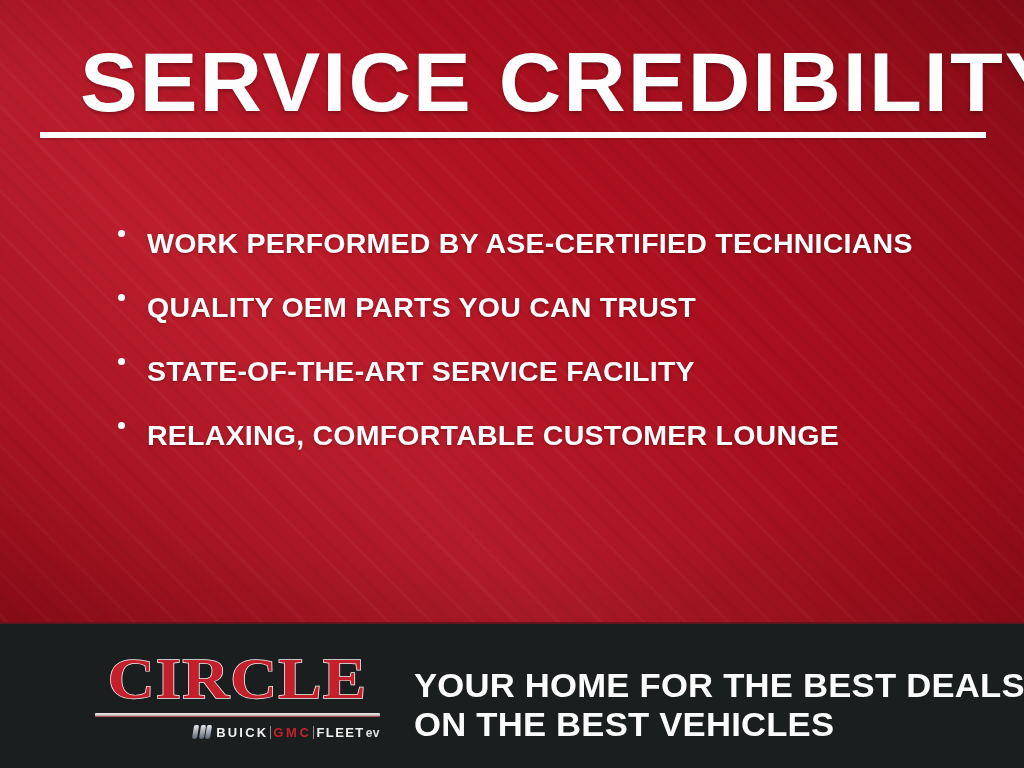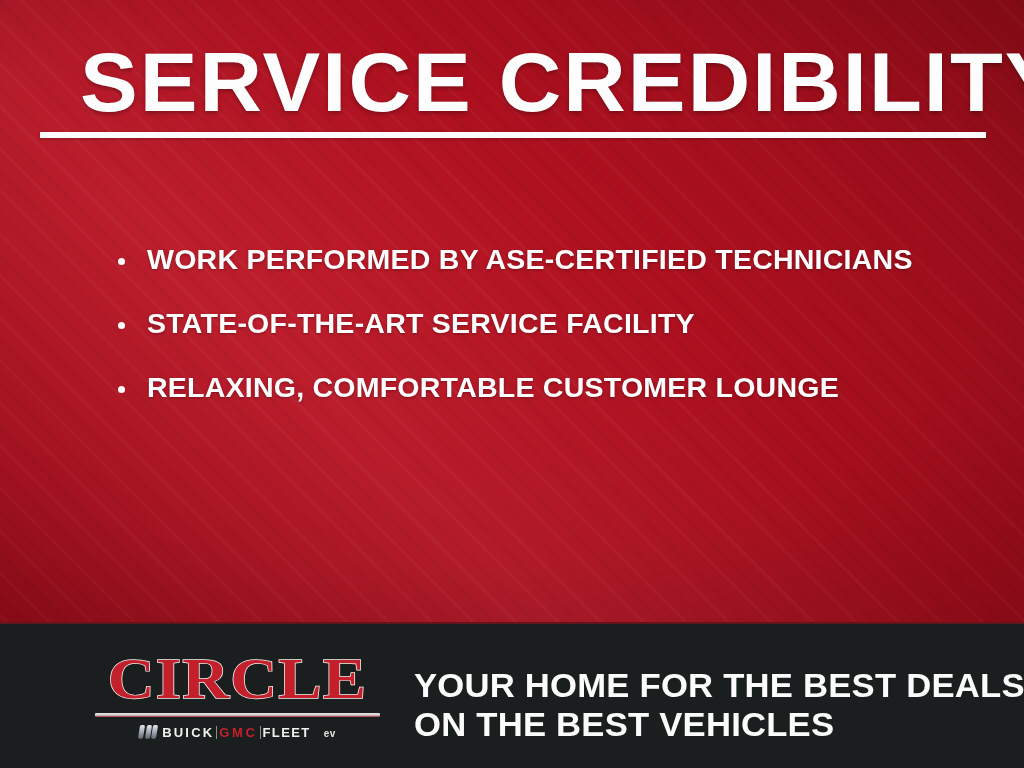--- a/index.html
+++ b/index.html
@@ -104,21 +104,21 @@
     top: 228px;
     width: 860px;
     list-style: none;
     margin: 0;
     padding: 0;
   }
   .bullet-item {
     position: relative;
     height: 64px;
     display: flex;
-    align-items: center;
+    align-items: flex-start;
   }
   .bullet-dot {
     flex: 0 0 auto;
     width: 7px;
     height: 7px;
     border-radius: 50%;
     background: #fdfdfd;
     margin-right: 22px;
     margin-top: 2px;
   }
@@ -176,21 +176,21 @@
     margin-top: 5px;
     height: 4px;
     width: 100%;
     background: linear-gradient(180deg, #e9e9e9 0%, #cfc9ca 55%, #9a2630 100%);
     border-radius: 1px;
   }
   .logo-brands {
     margin-top: 6px;
     display: flex;
     align-items: center;
-    justify-content: center;
+    justify-content: flex-end;
     gap: 2px;
     height: 18px;
   }
   .tri-shield {
     display: flex;
     gap: 1.5px;
     align-items: flex-end;
     margin-right: 3px;
   }
   .tri-shield i {
@@ -208,23 +208,23 @@
     font-size: 13px;
     font-weight: 700;
     letter-spacing: 2.2px;
     line-height: 1;
     white-space: nowrap;
   }
   .brand-buick  { color: #f0f0f0; }
   .brand-gmc    { color: #c4202c; letter-spacing: 2.6px; }
   .brand-hummer { color: #f0f0f0; letter-spacing: 1.4px; }
   .brand-ev {
-    font-size: 10px;
+    font-size: 12px;
     letter-spacing: 0.5px;
-    margin-left: 13px;
+    margin-left: 1px;
     color: #e4e4e4;
   }
   .brand-sep {
     width: 1px;
     height: 13px;
     background: #8c8c8c;
   }
 
   
   .tagline {
@@ -253,20 +253,24 @@
     <div class="hero-vignette"></div>
 
     <div class="title">SERVICE CREDIBILITY</div>
 
     <div class="title-rule"></div>
 
     <ul class="bullets">
       <li class="bullet-item">
         <span class="bullet-dot"></span>
         <span class="bullet-text">WORK PERFORMED BY ASE-CERTIFIED TECHNICIANS</span>
+      </li>
+      <li class="bullet-item">
+        <span class="bullet-dot"></span>
+        <span class="bullet-text">QUALITY OEM PARTS YOU CAN TRUST</span>
       </li>
       <li class="bullet-item">
         <span class="bullet-dot"></span>
         <span class="bullet-text">STATE-OF-THE-ART SERVICE FACILITY</span>
       </li>
       <li class="bullet-item">
         <span class="bullet-dot"></span>
         <span class="bullet-text">RELAXING, COMFORTABLE CUSTOMER LOUNGE</span>
       </li>
     </ul>

